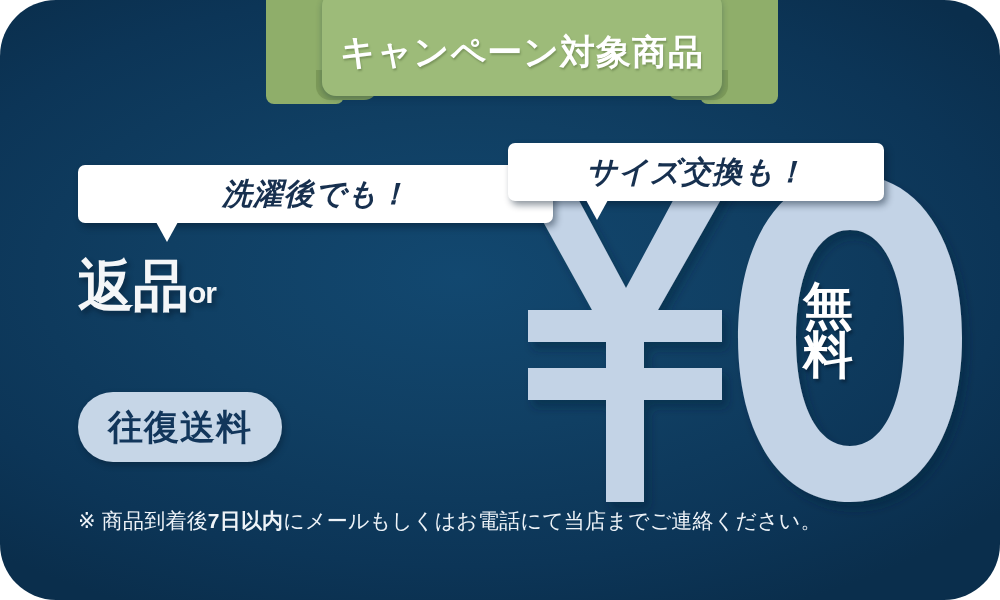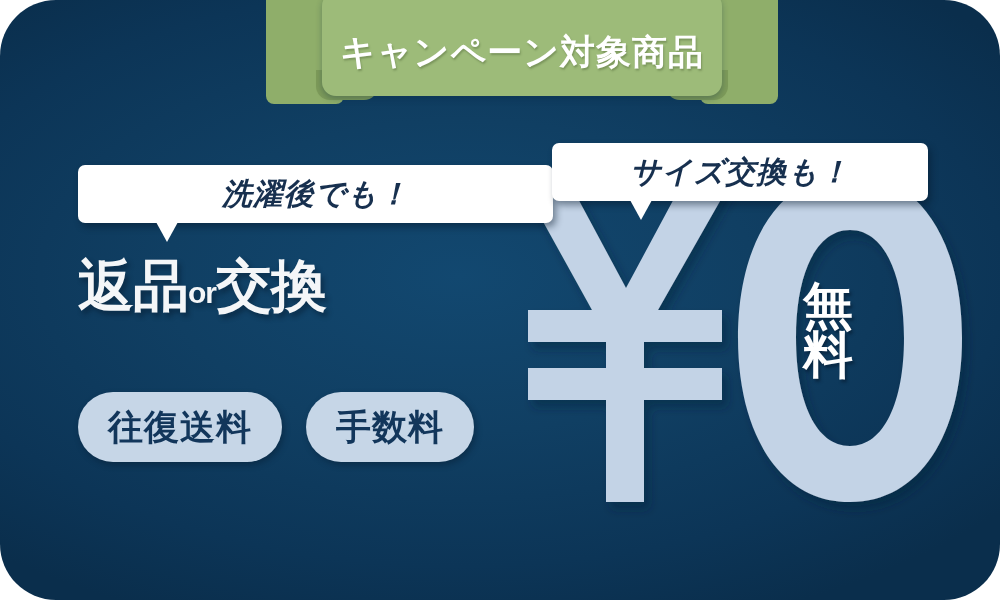--- a/index.html
+++ b/index.html
@@ -140,21 +140,21 @@
     position: absolute;
     bottom: -19px;
     width: 0;
     height: 0;
     border-left: 11px solid transparent;
     border-right: 11px solid transparent;
     border-top: 20px solid #ffffff;
   }
   #bubble-left  { left: 78px;  top: 143px; width: 475px; margin-top: 22px; }
   #bubble-left::after  { left: 78px; }
-  #bubble-right { left: 508px; top: 143px; width: 376px; margin-left: 44px; }
+  #bubble-right { left: 508px; top: 143px; width: 376px; }
   #bubble-right::after { left: 78px; }
 
   
   .headline {
     position: absolute;
     left: 78px;
     top: 258px;
     display: flex;
     align-items: flex-end;
     color: #f4f6f8;
@@ -254,29 +254,28 @@
     <div class="bubble" id="bubble-left">
       <span class="label">洗濯後でも！</span>
     </div>
     <div class="bubble" id="bubble-right">
       <span class="label">サイズ交換も！</span>
     </div>
 
     <div class="headline">
       <span class="big">返品</span>
       <span class="or">or</span>
-      <span class="big">交換</span>
     </div>
 
     <div class="pill-row">
       <div class="pill">
         <span class="label">往復送料</span>
       </div>
-      <div class="pill">
-        <span class="label">手数料</span>
+    </div>
+
+    <div class="notes">
+      <div class="note">
+        <span>※ 商品到着後</span><b>7日以内</b><span>にメールもしくはお電話にて当店までご連絡ください。</span>
       </div>
-    </div>
-
-    <div class="notes">
     </div>
 
   </div>
 </div>
 
 </body></html>

